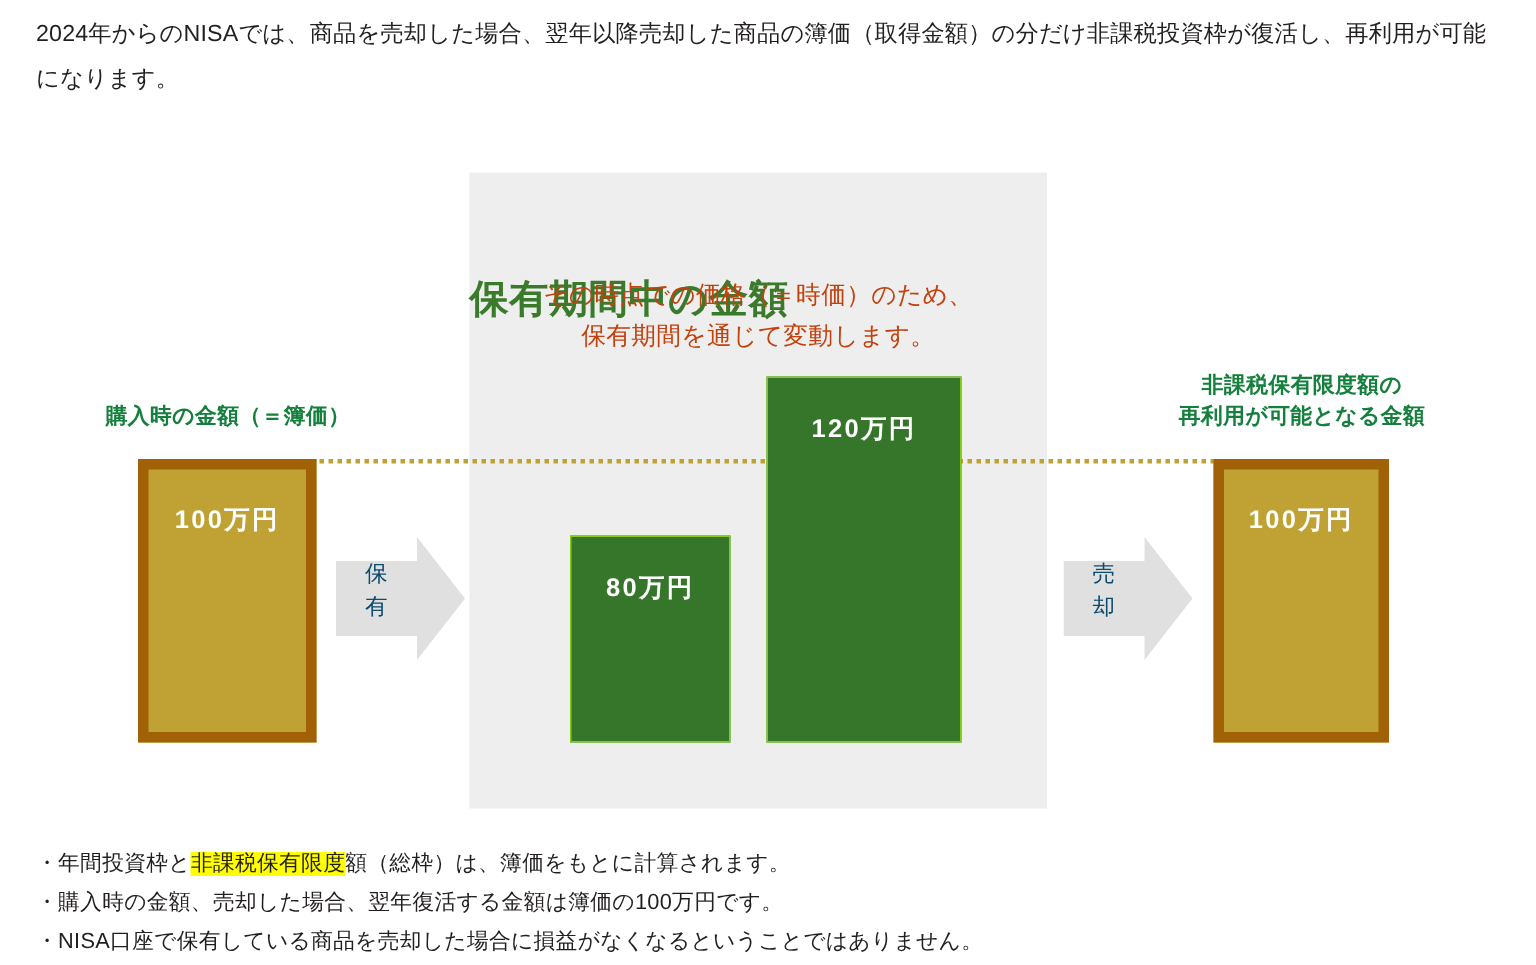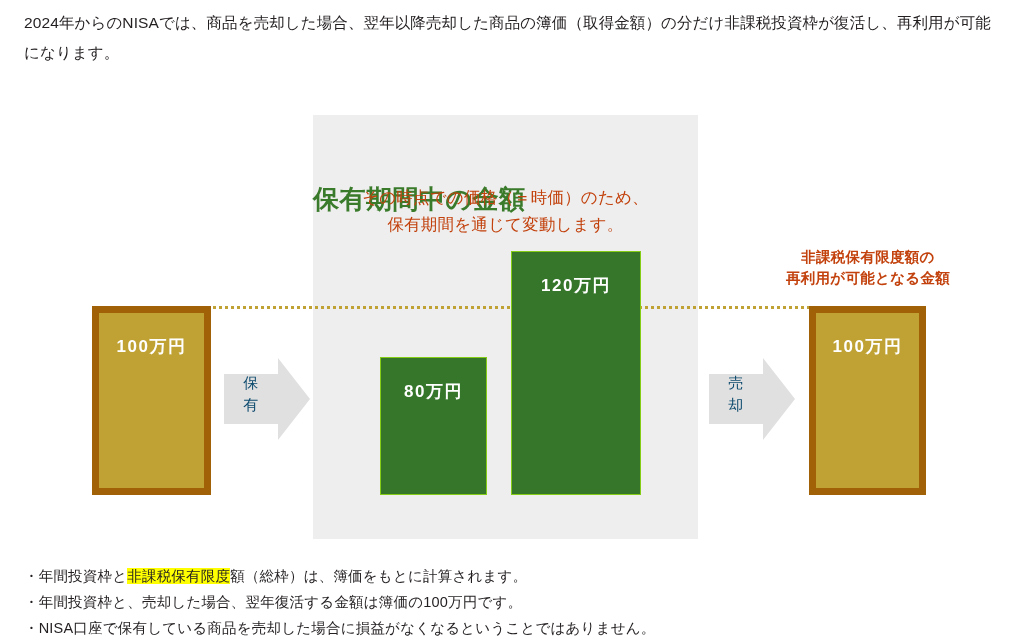--- a/index.html
+++ b/index.html
@@ -114,21 +114,21 @@
 
   #bar-holding-high  { left: 511px; top: 151px; width: 130px; height: 244px; }
   #bar-holding-high .bar-value { top: 22px; }
 
   #bar-redeem        { left: 809px; top: 206px; width: 117px; height: 189px; }
   #bar-redeem .bar-value { top: 22px; }
 
   
   .bar-caption {
     position: absolute;
-    color: #c2410c;
+    color: #15803d;
     font-size: 14.5px;
     font-weight: bold;
     line-height: 21px;
     text-align: center;
     letter-spacing: 0.3px;
   }
   #caption-purchase { left: 47px;  top: 168px; width: 210px; }
   #caption-redeem   { left: 778px; top: 147px; width: 180px; }
 
   
@@ -174,20 +174,21 @@
 
 <div id="diagram">
 
   <div id="holding-panel"></div>
   <div id="holding-title">保有期間中の金額</div>
   <div id="holding-sub" style="white-space:pre-line;">その時点での価格（＝時価）のため、
 保有期間を通じて変動します。</div>
 
   <div id="basis-line"></div>
 
+  <div id="caption-purchase" class="bar-caption">購入時の金額（＝簿価）</div>
   <div id="caption-redeem" class="bar-caption" style="white-space:pre-line;">非課税保有限度額の
 再利用が可能となる金額</div>
 
   <div id="bar-purchase" class="bar bar-gold">
     <div class="bar-value">100万円</div>
   </div>
 
   <div id="bar-holding-low" class="bar bar-green">
     <div class="bar-value">80万円</div>
   </div>
@@ -211,15 +212,15 @@
     <svg viewBox="0 0 86 82">
       <polygon points="0,16 54,16 54,0 86,41 54,82 54,66 0,66" fill="#e0e0e0"></polygon>
     </svg>
     <div class="arrow-label">売却</div>
   </div>
 
 </div>
 
 <div id="footnotes">
   <div class="footnote-row"><span>・年間投資枠と</span><span class="hl">非課税保有限度</span><span>額（総枠）は、簿価をもとに計算されます。</span></div>
-  <div class="footnote-row">・年間投資枠と、売却した場合、翌年復活する金額は簿価の100万円です。</div>
+  <div class="footnote-row">・購入時の金額、売却した場合、翌年復活する金額は簿価の100万円です。</div>
   <div class="footnote-row">・NISA口座で保有している商品を売却した場合に損益がなくなるということではありません。</div>
 </div>
 
 </body></html>

